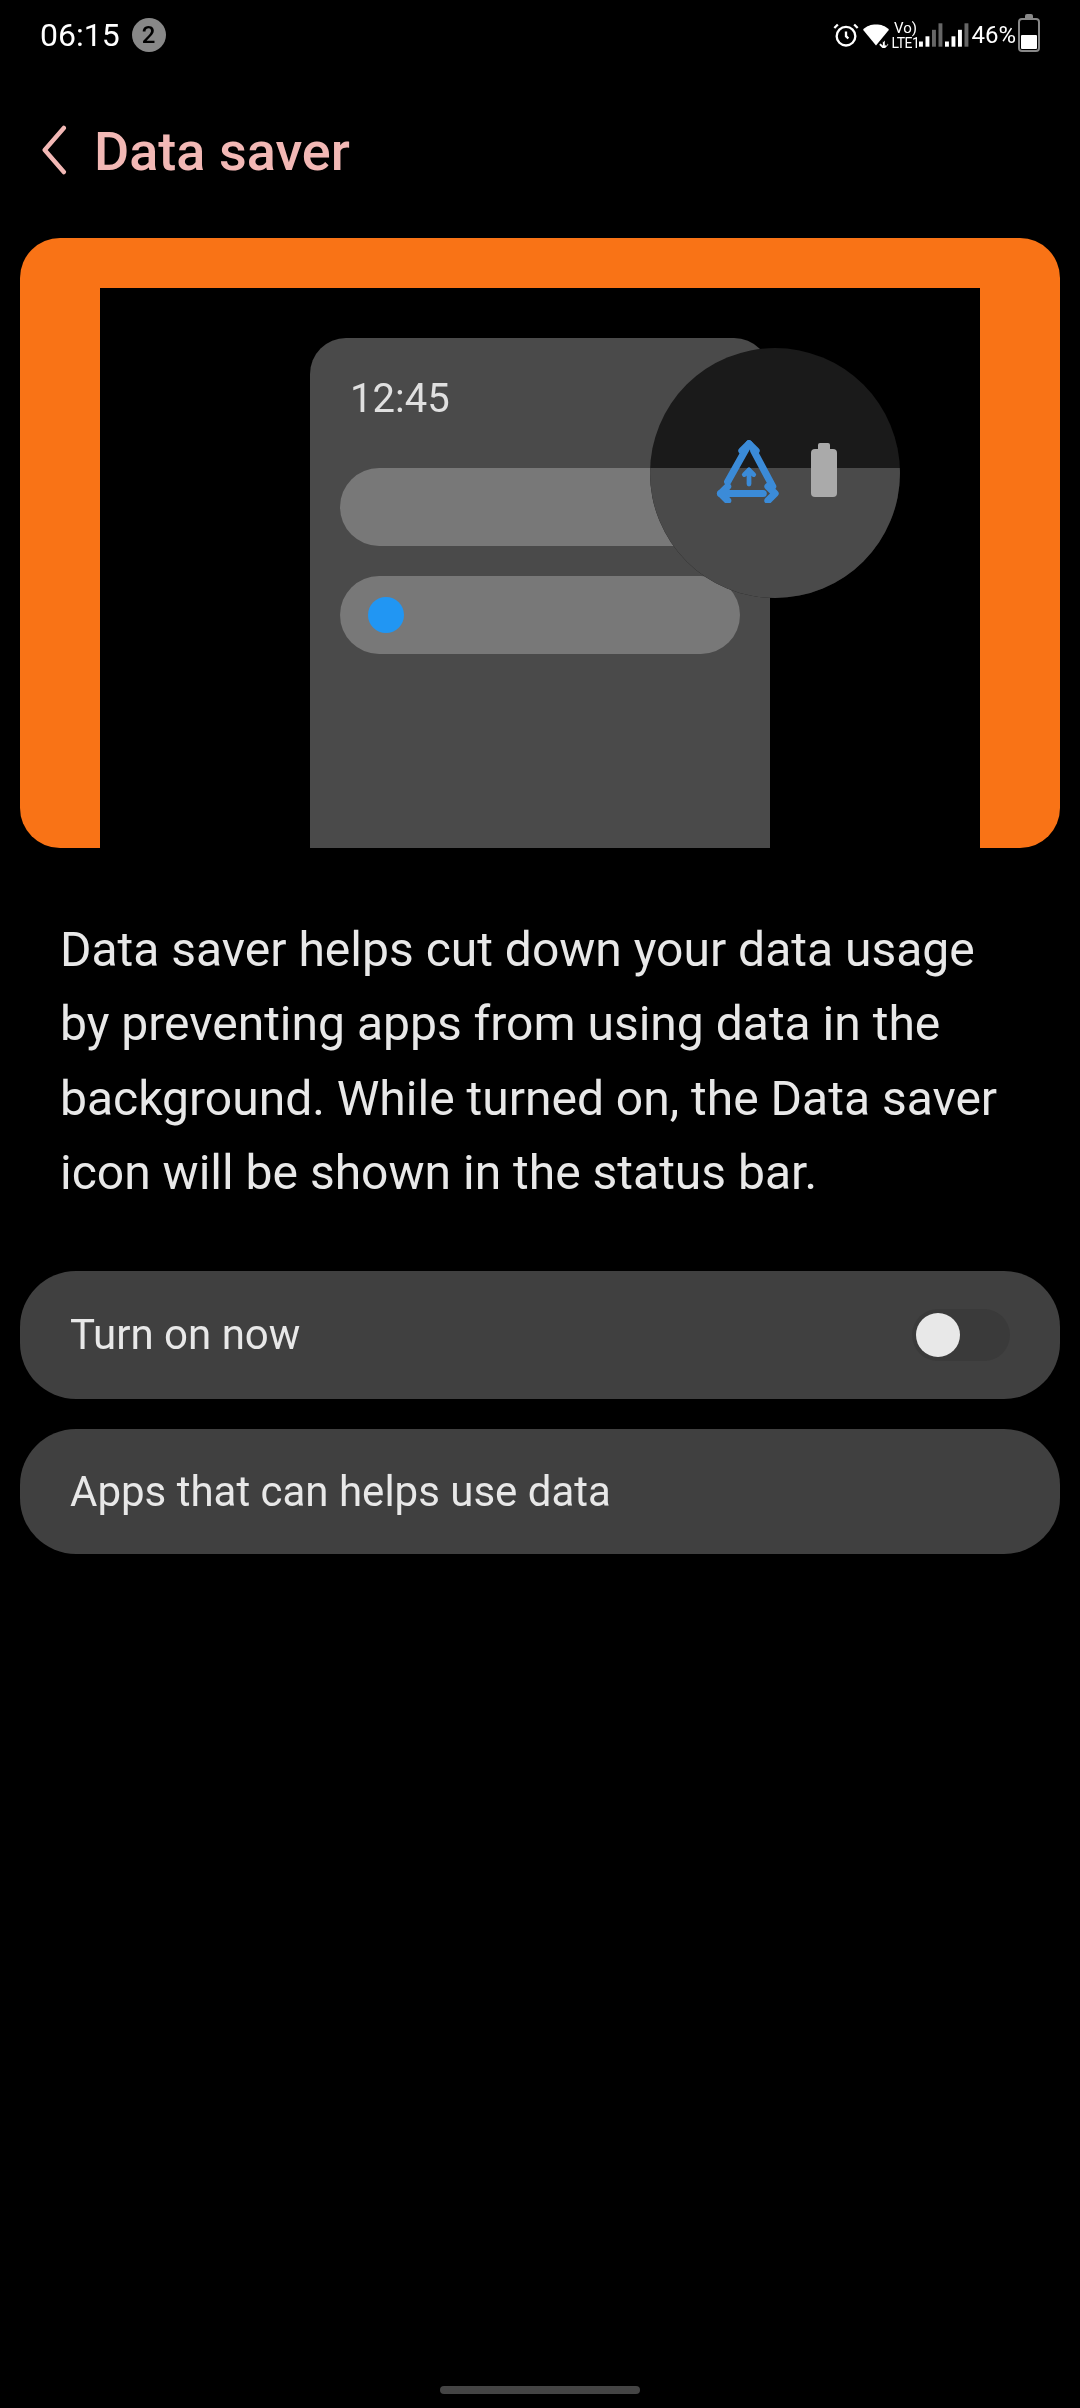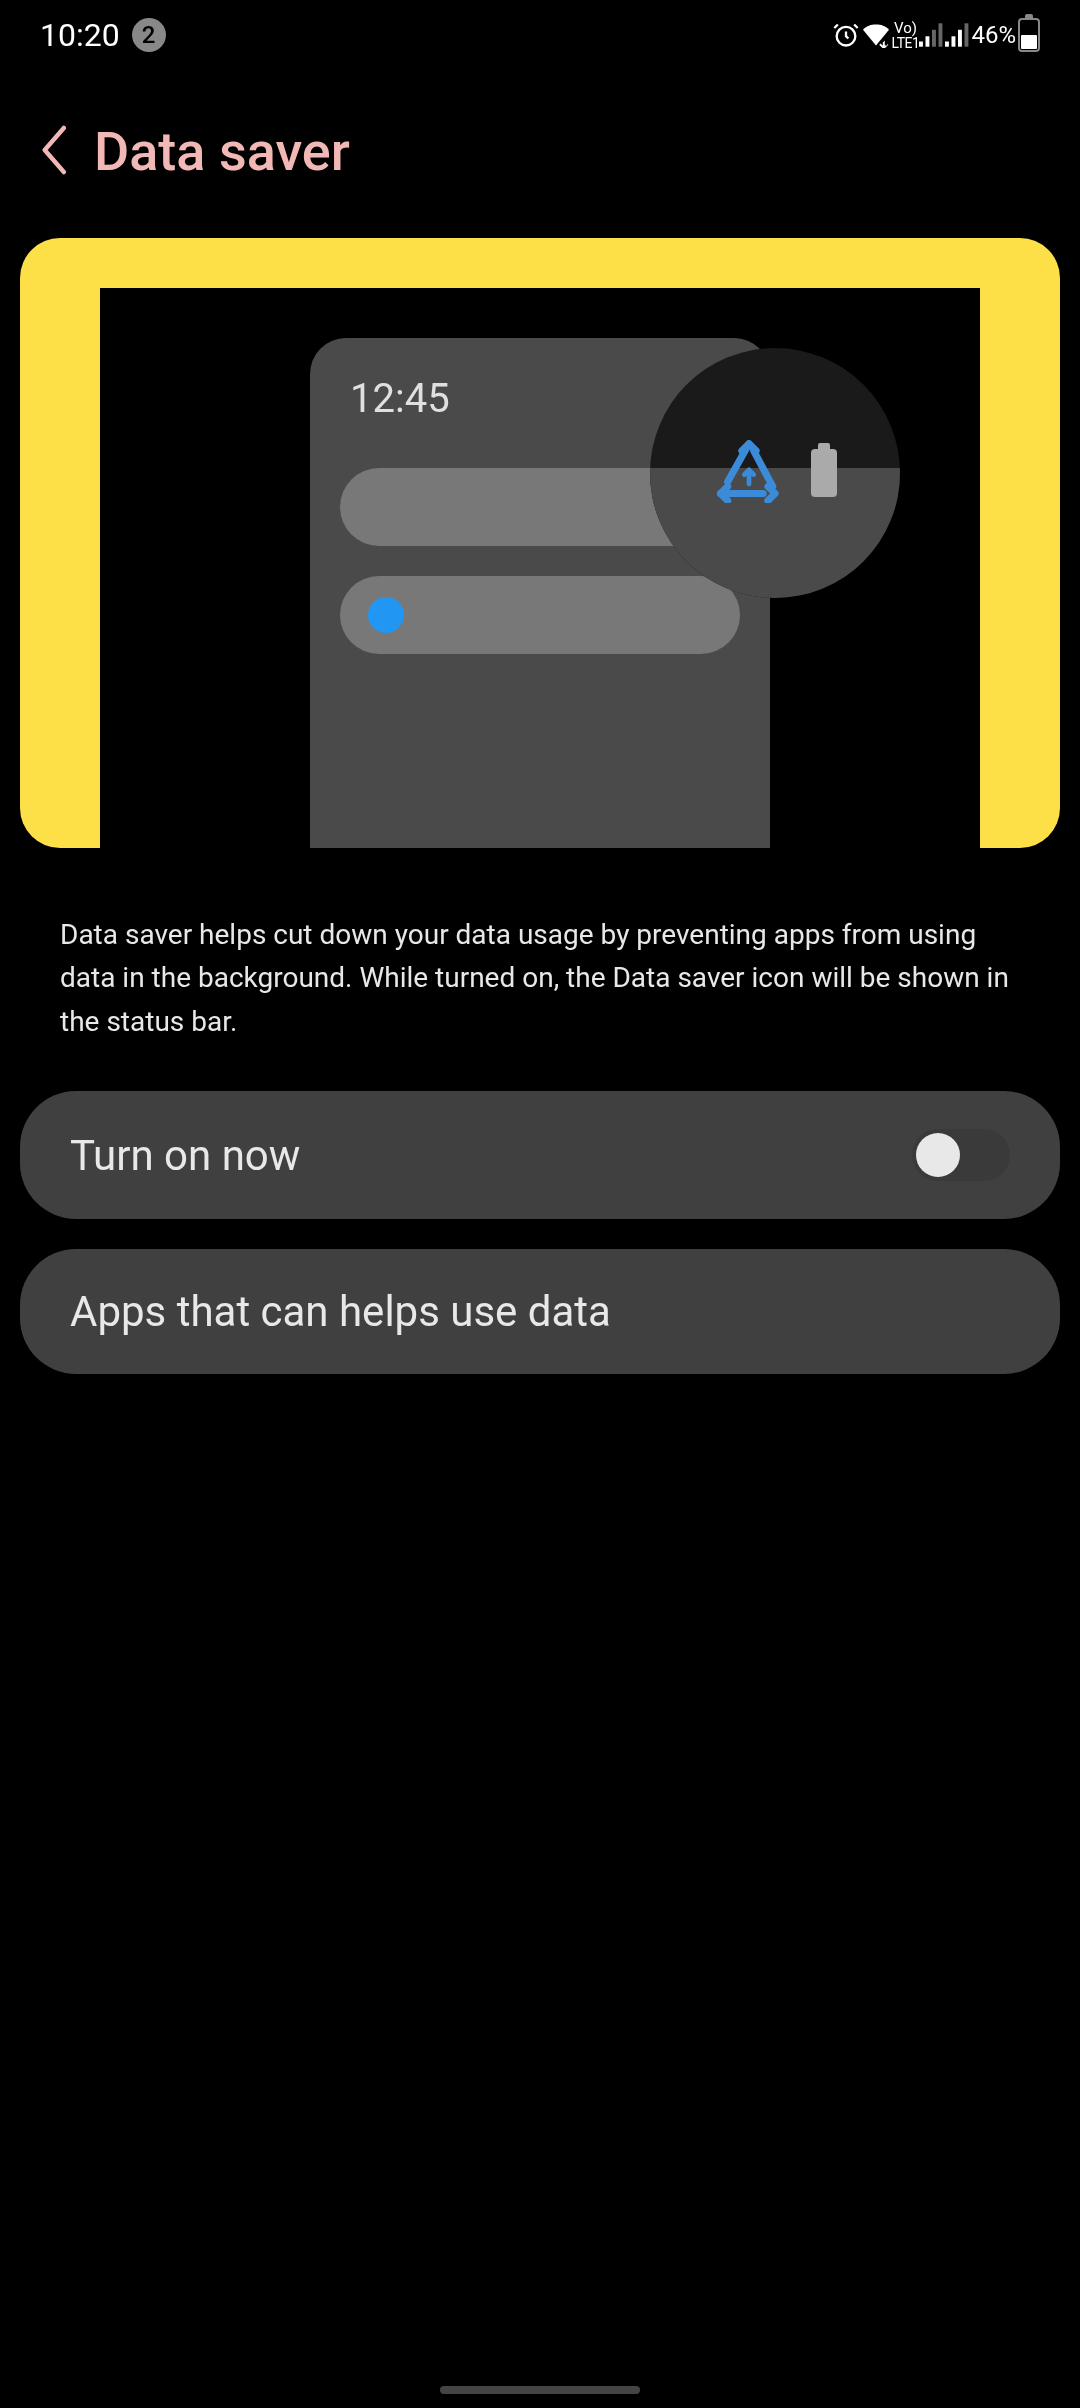--- a/index.html
+++ b/index.html
@@ -103,21 +103,21 @@
     }
     .page-title {
       color: #f2b8b5;
       font-size: 54px;
       font-weight: 500;
     }
     
     
     .illustration-card {
       margin: 15px 20px;
-      background: #fde047;
+      background: #f97316;
       border-radius: 40px;
       padding: 50px 80px 0;
       height: 610px;
       overflow: hidden;
       display: flex;
       justify-content: center;
       position: relative;
     }
     .inner-dark {
       background: #000;
@@ -219,22 +219,22 @@
       top: -6px;
       left: 7px;
       width: 12px;
       height: 6px;
       background: #aaa;
       border-radius: 2px 2px 0 0;
     }
     
     
     .description {
-      padding: 50px 60px 48px;
-      font-size: 28px;
+      padding: 50px 60px 60px;
+      font-size: 48px;
       line-height: 1.55;
       color: #e8e8e8;
       font-weight: 400;
     }
     
     
     .settings-card {
       margin: 0 20px 30px;
       background: #404040;
       border-radius: 56px;
@@ -275,21 +275,21 @@
       height: 8px;
       background: #444;
       border-radius: 4px;
     }
   </style>
 </head>
 <body>
 
 <div class="status-bar">
   <div class="status-left">
-    <span>10:20</span>
+    <span>06:15</span>
     <span class="notification-badge">2</span>
   </div>
   <div class="status-right">
     <span class="status-icon">
       <svg width="28" height="28" viewBox="0 0 24 24" fill="none" stroke="#fff" stroke-width="2">
         <circle cx="12" cy="13" r="8"></circle>
         <path d="M12 9v4l2 2M5 3L2 6M22 6l-3-3"></path>
       </svg>
     </span>
     <span class="status-icon">

